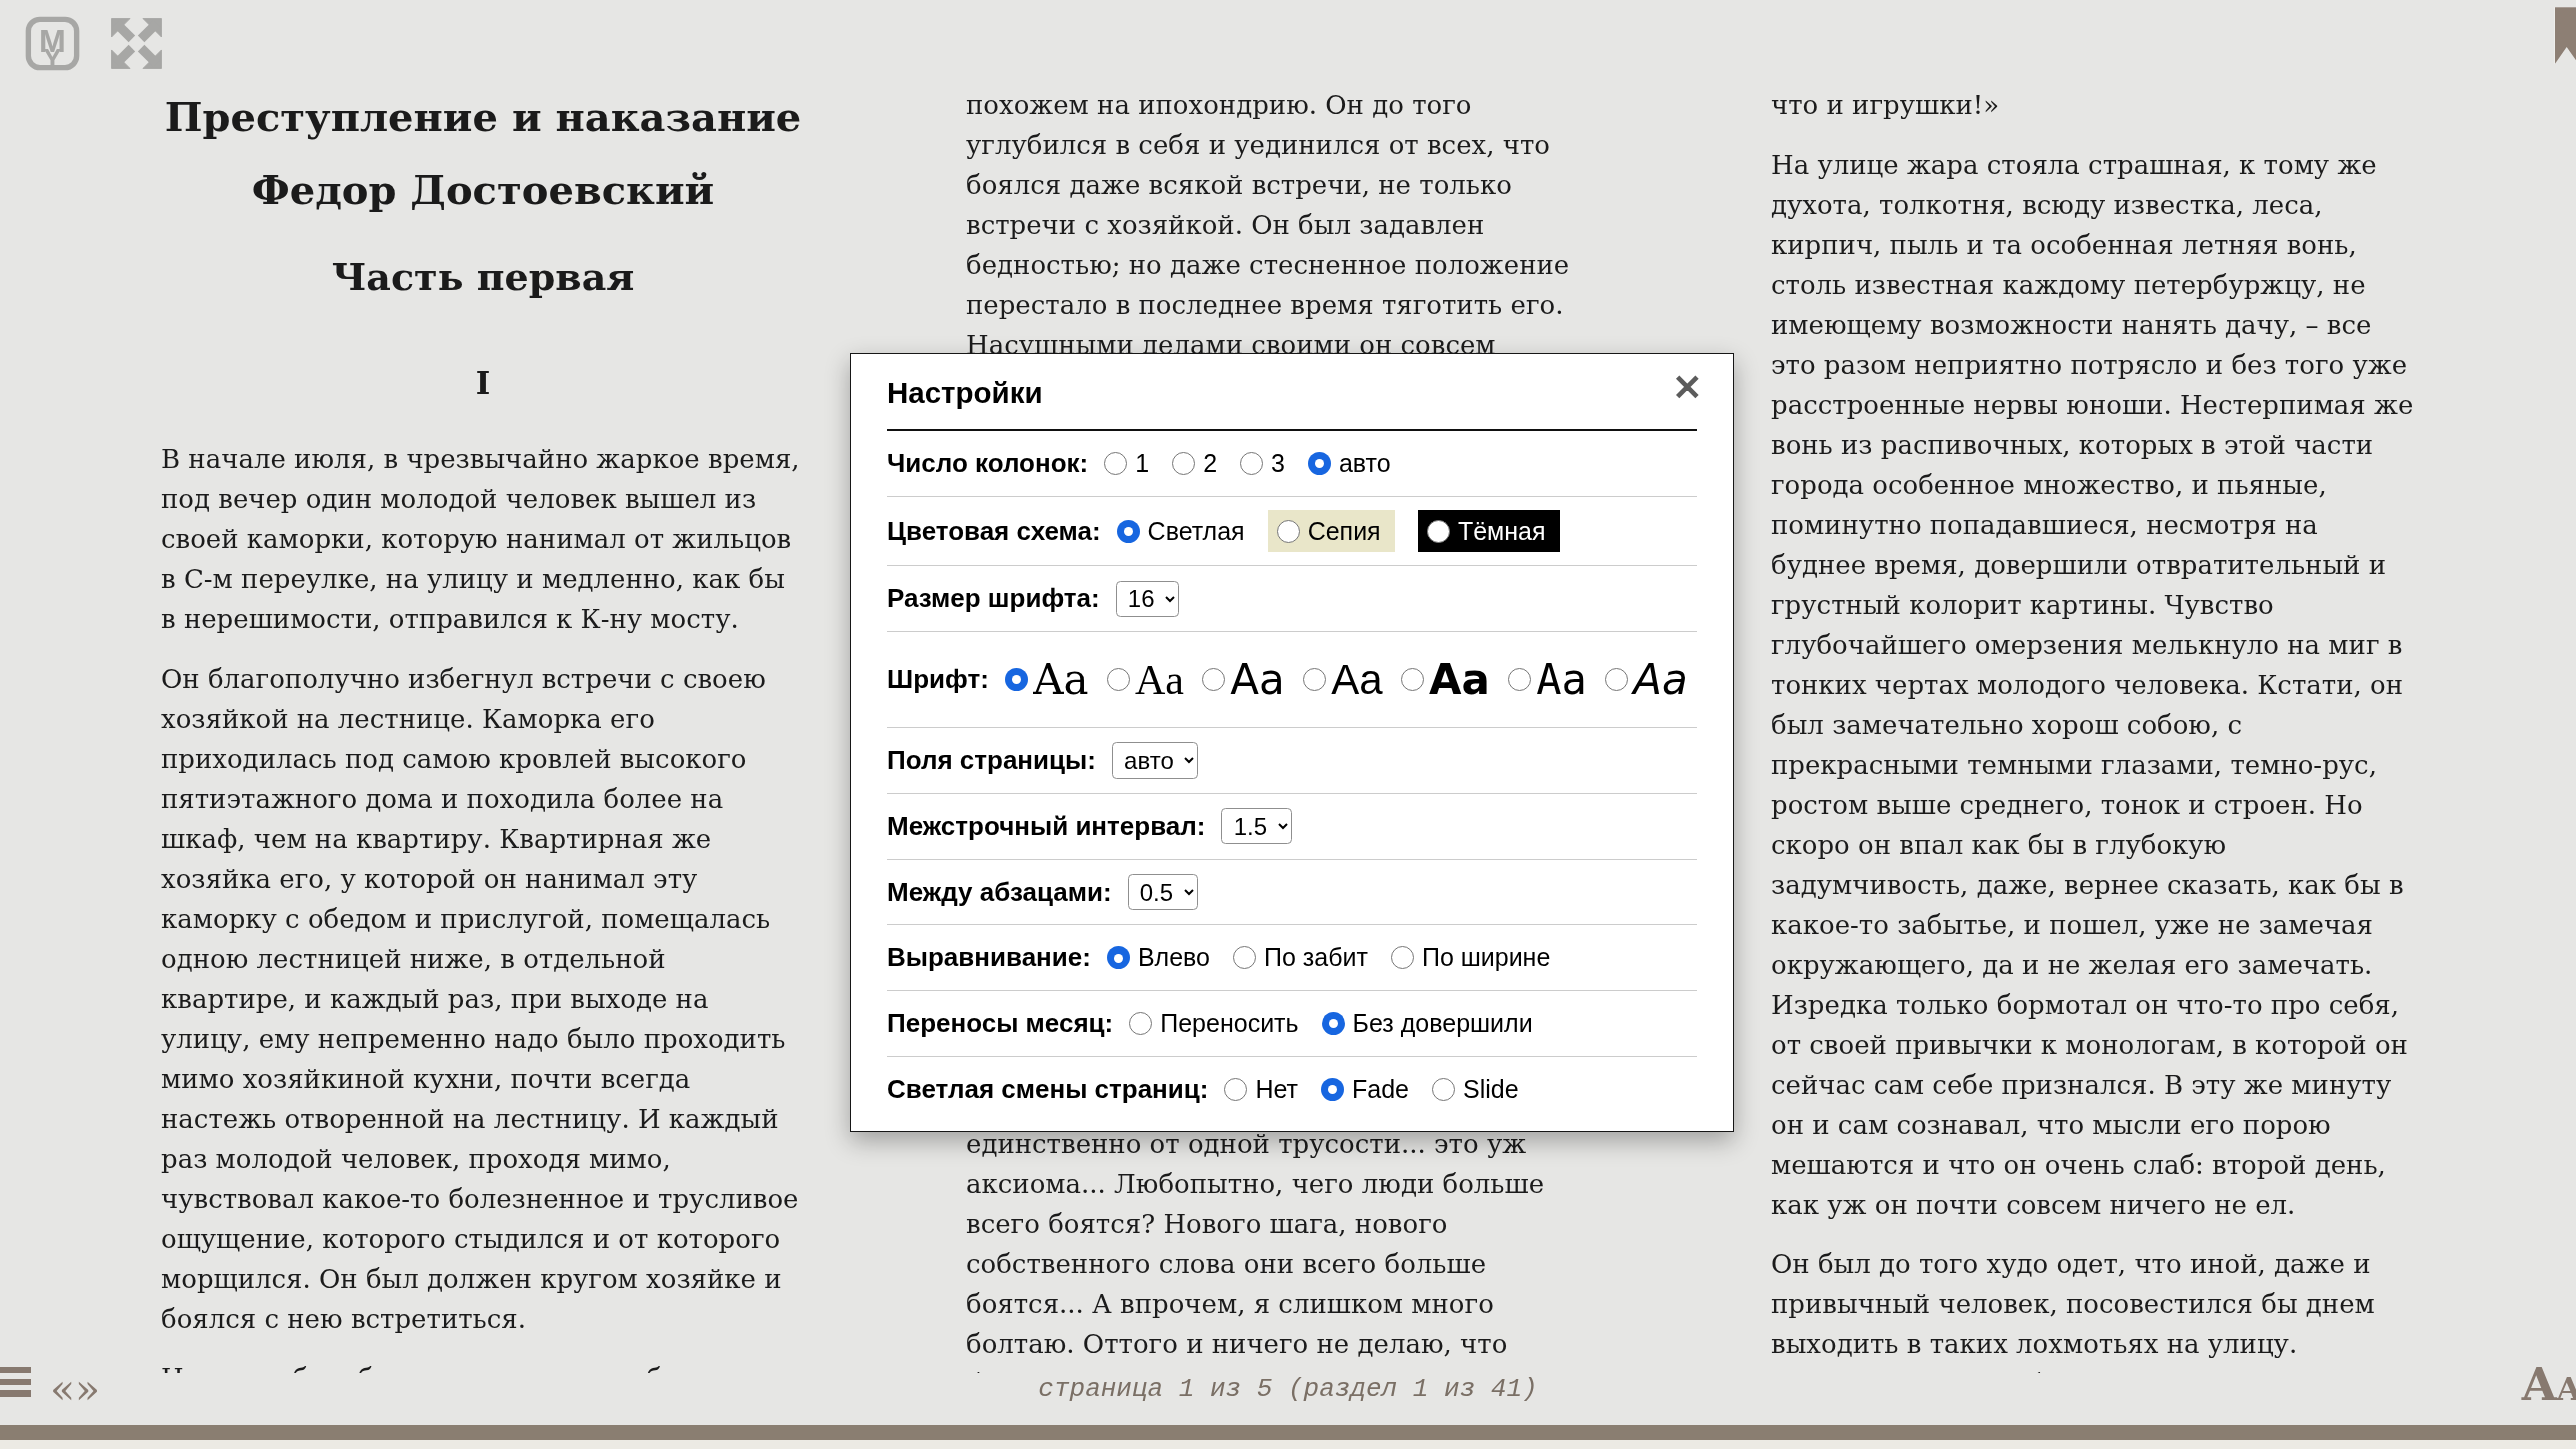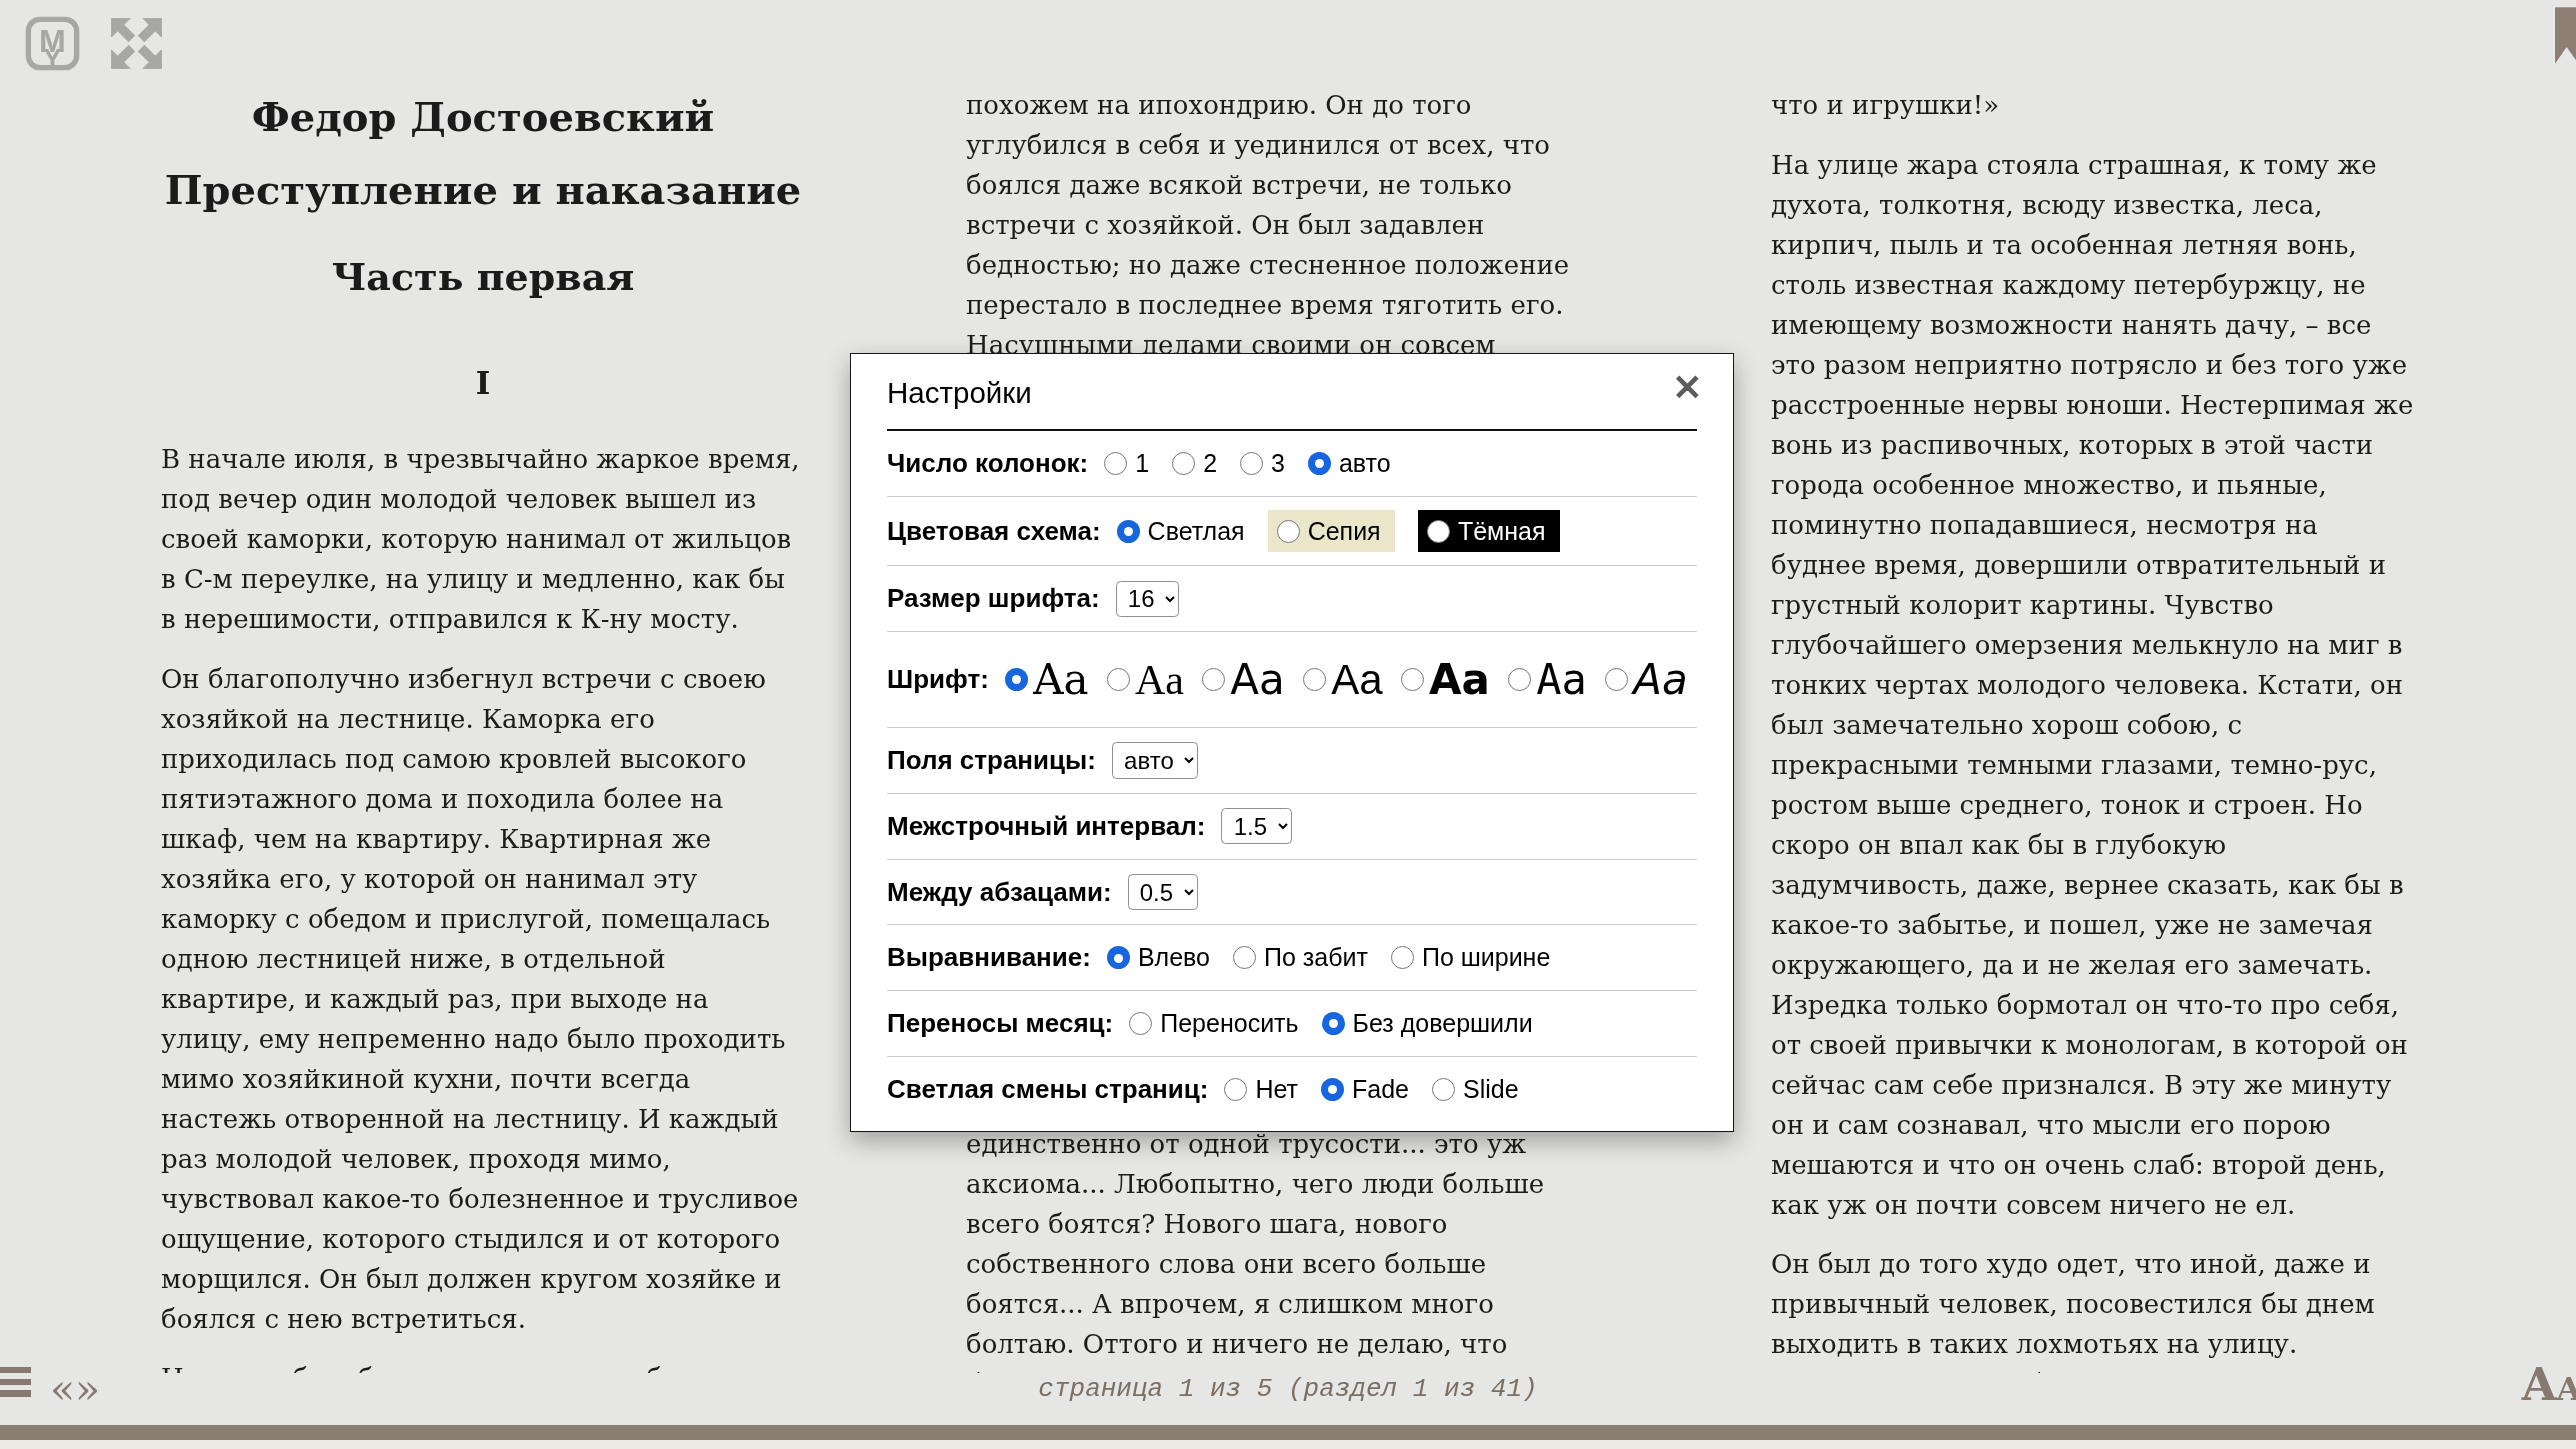--- a/index.html
+++ b/index.html
@@ -17,21 +17,21 @@
   .bh{text-align:center;font-weight:bold;}
   .t1{font-size:40px;line-height:1.15;margin:9px 0 27px;}
   .t2{font-size:38px;margin:41px 0 0;}
   .t3{font-size:31px;margin:66px 0 38px;}
   .ptext p{font-size:26px;line-height:40px;margin:0 0 19.7px;text-align:left;}
   
   .dialog{position:absolute;left:850px;top:353px;width:884px;box-sizing:border-box;background:#fff;
           border:1.8px solid #161616;box-shadow:0 9px 23px rgba(0,0,0,.3);padding:21.5px 36px 9px;
           font-family:"Liberation Sans",sans-serif;color:#000;}
   .dtitlebar{position:relative;}
-  .dtitle{font-size:29.5px;font-weight:normal;}
+  .dtitle{font-size:29.5px;font-weight:bold;}
   .dclose{position:absolute;right:-5.4px;top:-5.4px;font-size:36px;font-weight:bold;color:#5c5c5c;
           line-height:1;cursor:pointer;}
   .dhr{border:none;border-top:2.7px solid #111;margin:19.7px 0 0;}
   .srow{display:flex;align-items:center;padding:13.4px 0;min-height:38px;}
   .srow + .srow{border-top:0.9px solid #ccc;}
   .slabel{font-size:26px;font-weight:bold;margin-right:16px;white-space:nowrap;}
   .opt{display:inline-flex;align-items:center;margin-right:23px;font-size:25px;cursor:pointer;}
   .opt .rd{margin-right:8px;}
   .rd{width:23px;height:23px;border-radius:50%;box-sizing:border-box;background:#fff;
       border:1.8px solid #767676;flex:0 0 23px;position:relative;}
@@ -90,22 +90,22 @@
         <polygon points="60,60 40,60 60,40"></polygon>
           <line x1="55" y1="55" x2="38" y2="38" stroke-width="10"></line>
       </g>
     </svg>
   </div>
 
   <div class="bookmark"></div>
 
   <div class="cols">
     <div class="col">
+      <div class="bh t1">Преступление и наказание</div>
       <div class="bh t1">Федор Достоевский</div>
-      <div class="bh t1">Преступление и наказание</div>
       <div class="bh t2">Часть первая</div>
       <div class="bh t3">I</div>
       <div class="ptext">
           <p><span>В начале июля, в чрезвычайно жаркое время, под вечер один молодой человек вышел из своей каморки, которую нанимал от жильцов в С-м переулке, на улицу и медленно, как бы в нерешимости, отправился к К-ну мосту.</span></p>
           <p><span>Он благополучно избегнул встречи с своею хозяйкой на лестнице. Каморка его приходилась под самою кровлей высокого пятиэтажного дома и походила более на шкаф, чем на квартиру. Квартирная же хозяйка его, у которой он нанимал эту каморку с обедом и прислугой, помещалась одною лестницей ниже, в отдельной квартире, и каждый раз, при выходе на улицу, ему непременно надо было проходить мимо хозяйкиной кухни, почти всегда настежь отворенной на лестницу. И каждый раз молодой человек, проходя мимо, чувствовал какое-то болезненное и трусливое ощущение, которого стыдился и от которого морщился. Он был должен кругом хозяйке и боялся с нею встретиться.</span></p>
           <p><span>Не то чтоб он был так труслив и забит, совсем даже напротив; но с некоторого времени он был в раздражительном и напряженном состоянии,</span></p>
         </div>
     </div>
     <div class="col">
       <div class="ptext">

